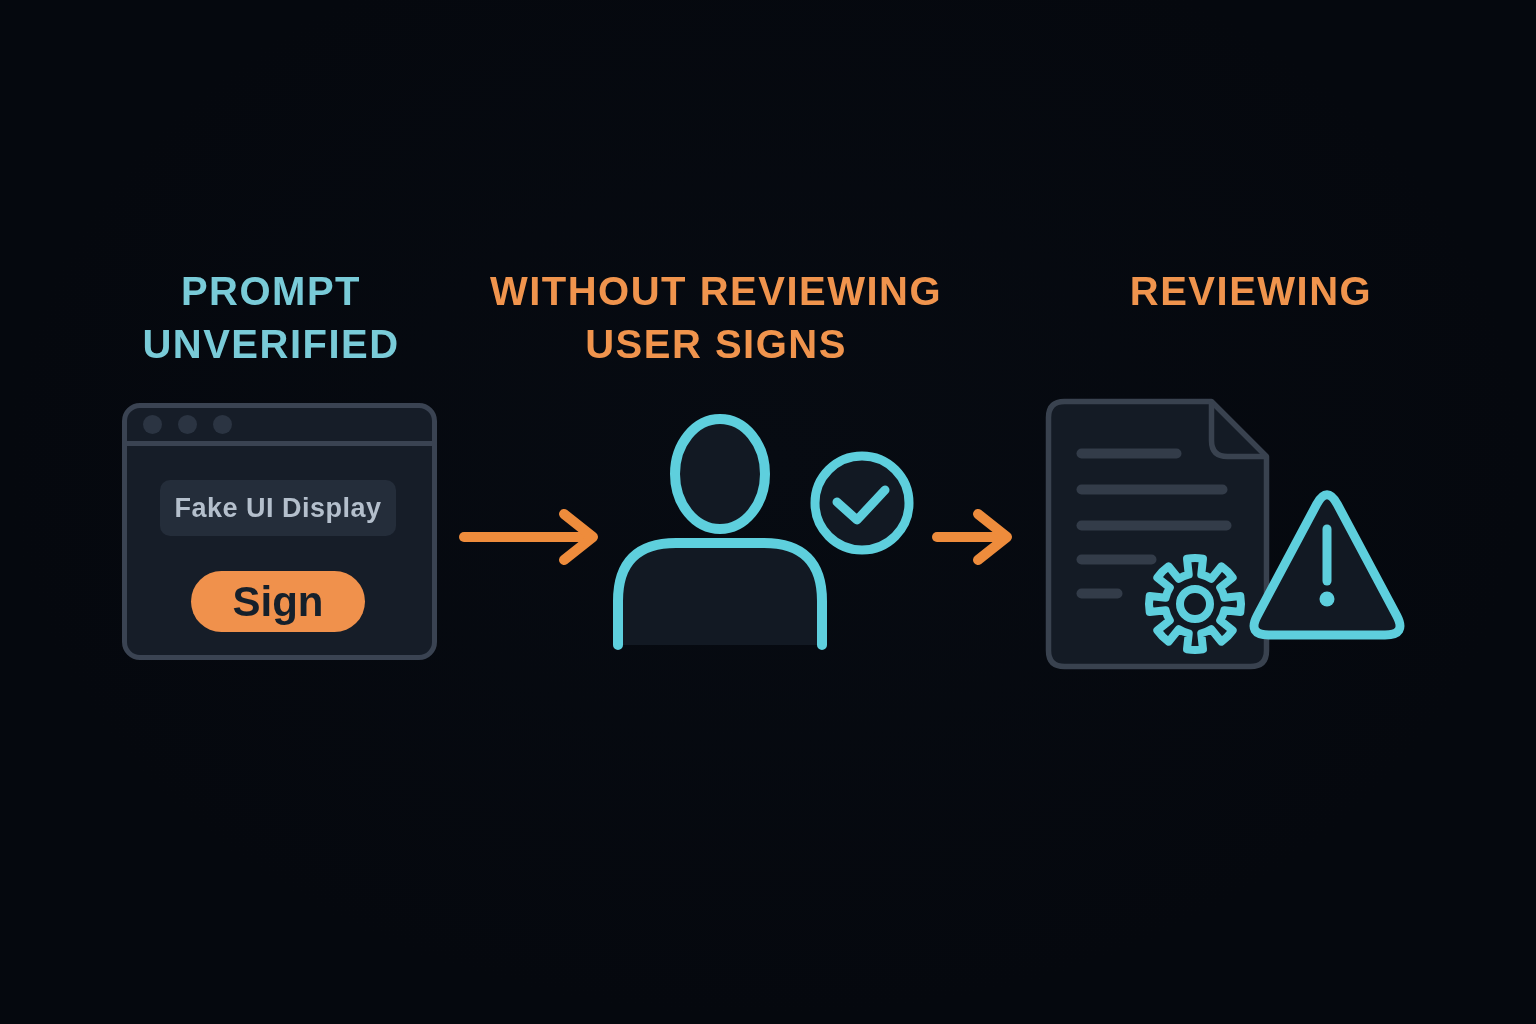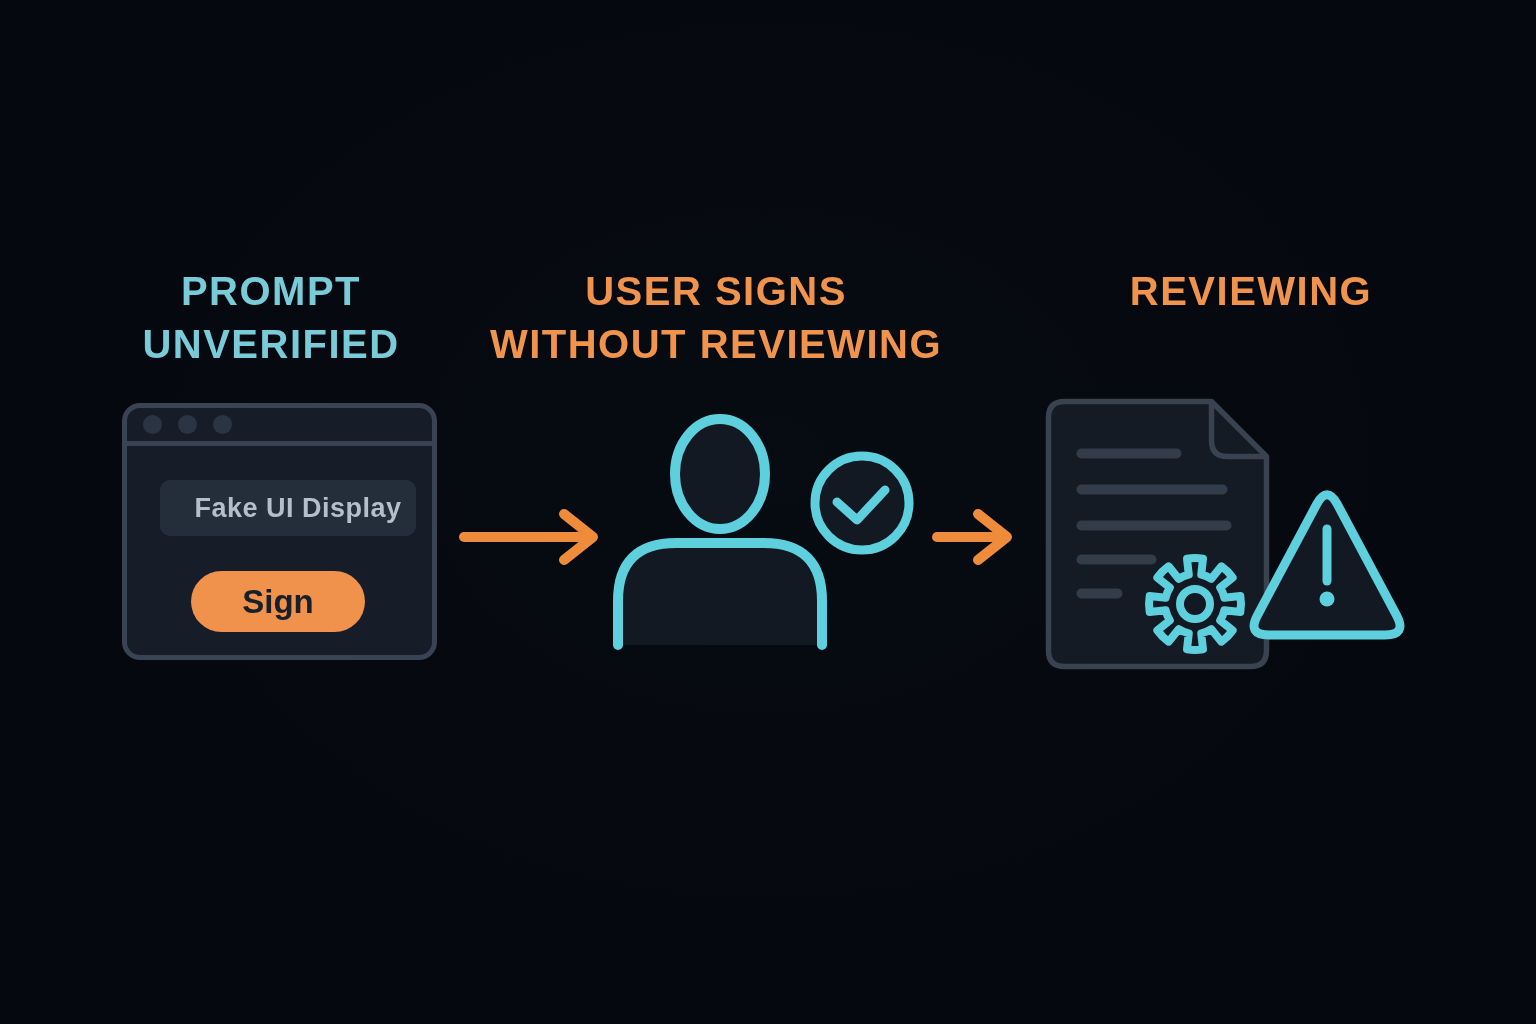--- a/index.html
+++ b/index.html
@@ -25,24 +25,24 @@
   .window{position:absolute;left:122px;top:403px;width:315px;height:257px;
           border:5px solid var(--window-border);border-radius:18px;
           background:var(--window-fill);box-sizing:border-box;}
   .titlebar{position:absolute;left:0;top:0;width:100%;height:38px;
             border-bottom:5px solid var(--window-border);display:flex;
             align-items:center;gap:16px;padding-left:16px;box-sizing:border-box;}
   .dot{width:19px;height:19px;border-radius:50%;background:var(--dot);flex:0 0 auto;}
   .panel{position:absolute;left:33px;top:72px;width:236px;height:56px;
          border-radius:10px;background:var(--panel-fill);color:var(--panel-text);
          font-size:27px;font-weight:700;letter-spacing:.5px;
-         display:flex;align-items:center;justify-content:center;padding-left:20px;}
+         display:flex;align-items:center;justify-content:center;}
   .sign-btn{position:absolute;left:64px;top:163px;width:174px;height:61px;
             border-radius:31px;background:var(--button-fill);color:var(--button-text);
-            font-size:33px;font-weight:800;
+            font-size:42px;font-weight:800;
             display:flex;align-items:center;justify-content:center;}
 
   svg{position:absolute;overflow:visible;}
   .a1{left:458px;top:509px;}
   .a2{left:931px;top:509px;}
   .person{left:613px;top:410px;}
   .check{left:806px;top:447px;}
   .doc{left:1046px;top:399px;}
   .gear{left:1145px;top:554px;}
   .warn{left:1239px;top:477px;}
@@ -65,22 +65,22 @@
 </head>
 <body>
 
 <div class="canvas">
 
   <div class="title t1 teal">
     <div>PROMPT</div>
     <div>UNVERIFIED</div>
   </div>
   <div class="title t2 orange">
+    <div>WITHOUT REVIEWING</div>
     <div>USER SIGNS</div>
-    <div>WITHOUT REVIEWING</div>
   </div>
   <div class="title t3 orange">
     <div>REVIEWING</div>
   </div>
 
   <div class="window">
     <div class="titlebar">
       <span class="dot"></span>
       <span class="dot"></span>
       <span class="dot"></span>

